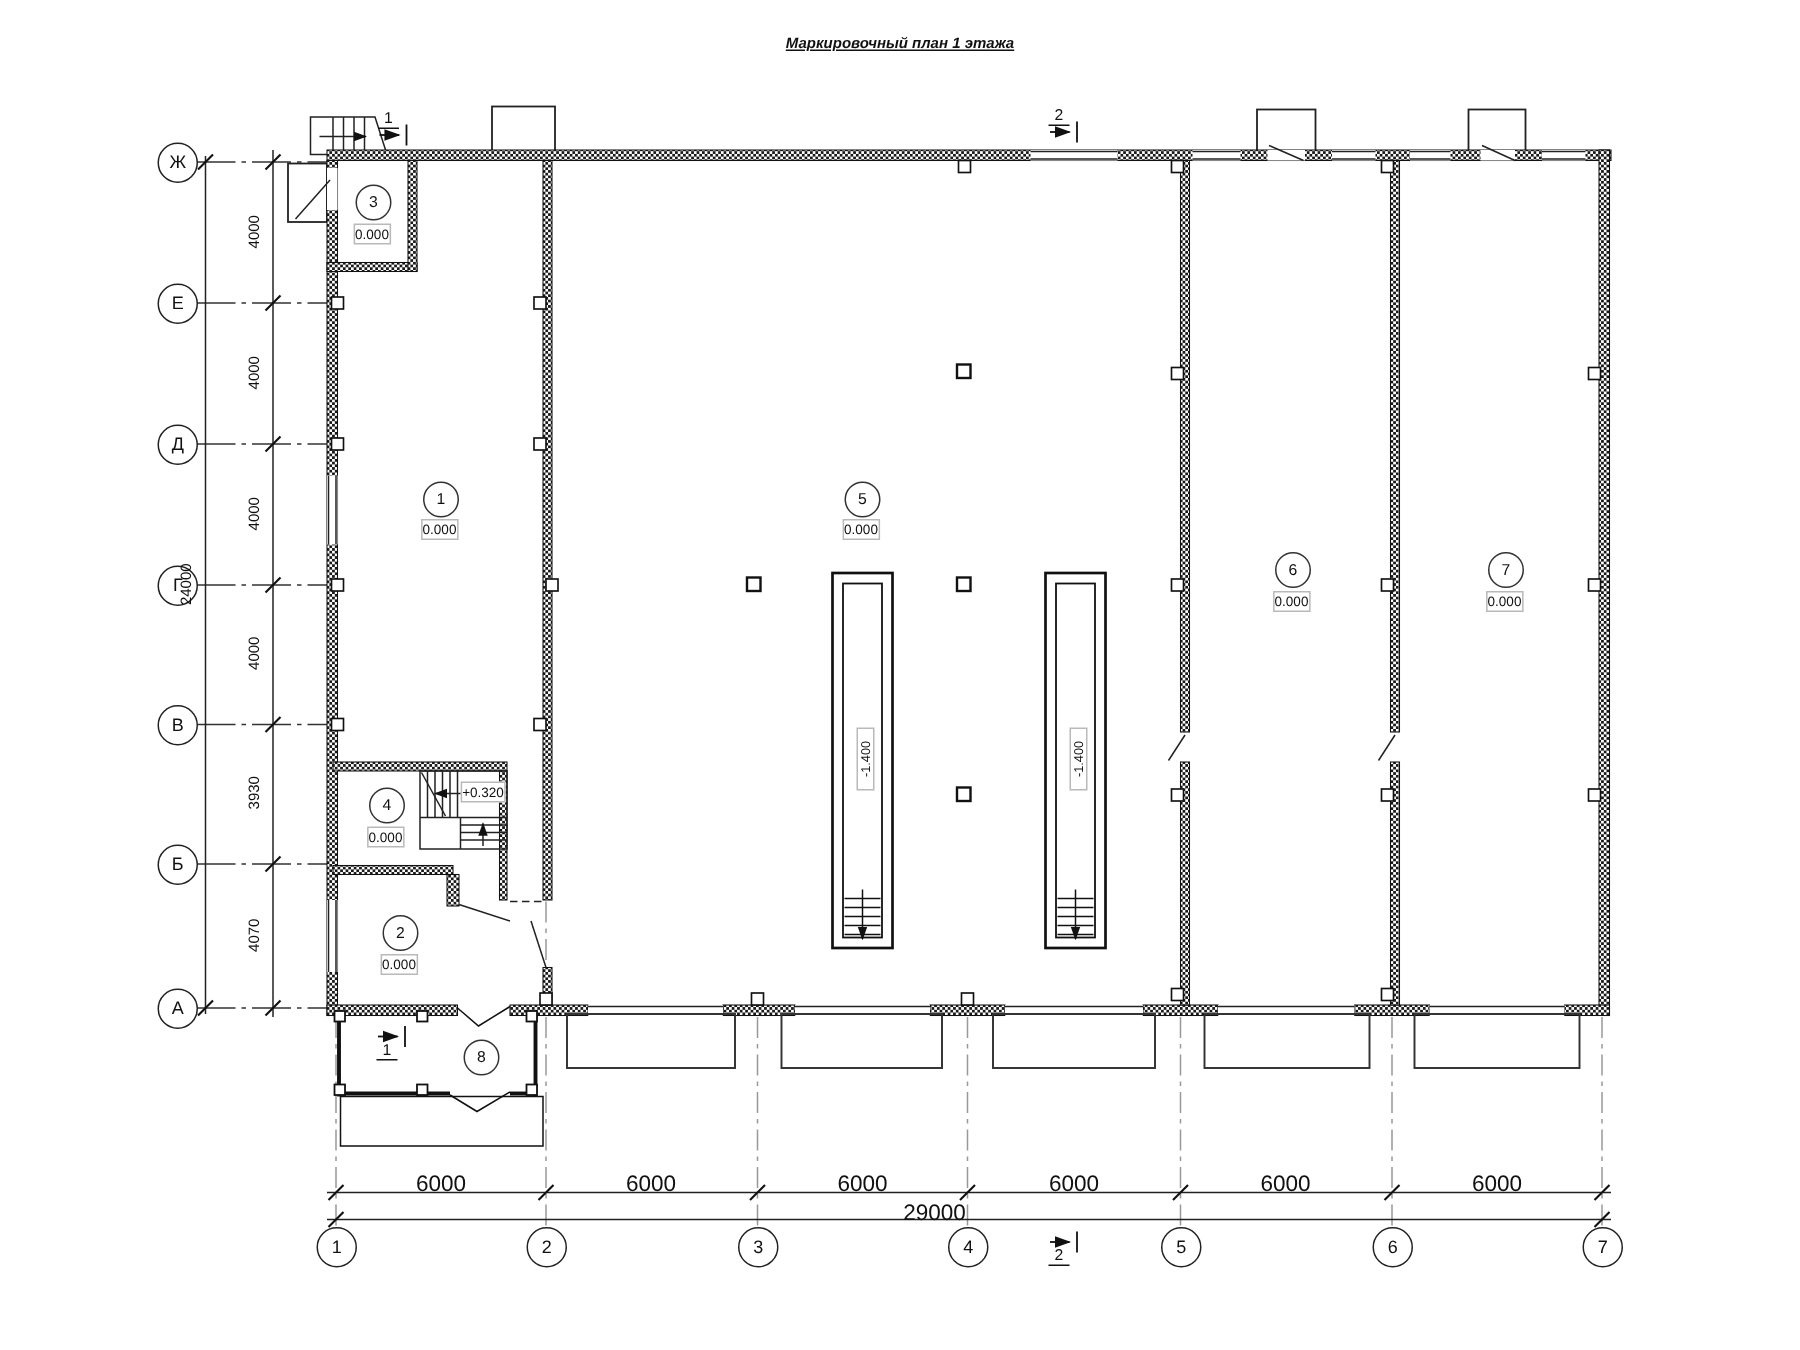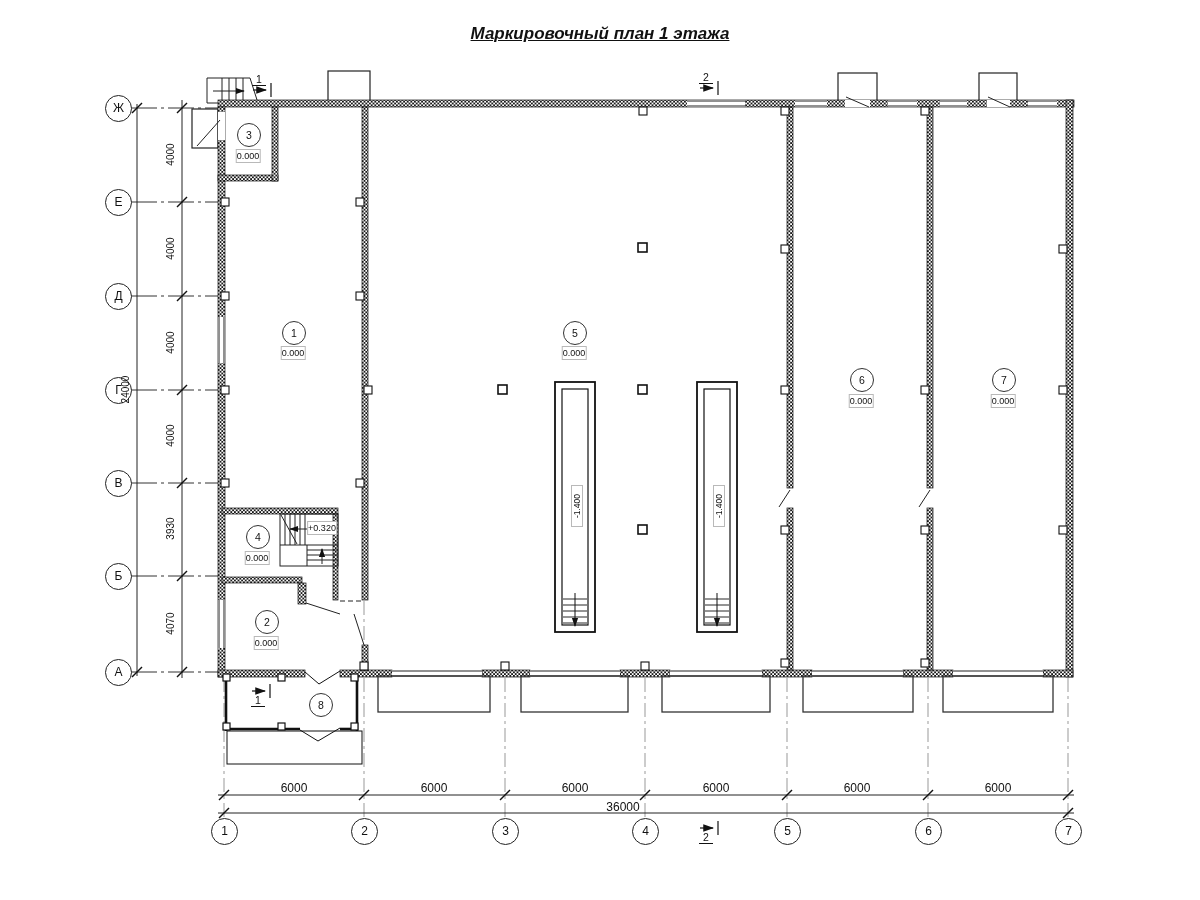--- a/index.html
+++ b/index.html
@@ -1,28 +1,28 @@
 <!DOCTYPE html>
 <html><head>
 <meta charset="utf-8">
 <style>
   html,body{margin:0;padding:0;background:#fff;}
   #stage{position:relative;width:1200px;height:900px;background:#fff;overflow:hidden;
          font-family:"Liberation Sans",sans-serif;color:#111;}
   .abs{position:absolute;}
-  #plan-title{left:0;top:24px;width:1200px;text-align:center;font-size:17px;
+  #plan-title{left:0;top:24px;width:1200px;text-align:center;font-size:10px;
     font-style:italic;font-weight:bold;text-decoration:underline;}
   .bubble{width:25px;height:25px;border:1.3px solid #222;border-radius:50%;
     background:#fff;text-align:center;line-height:25px;font-size:12px;}
   .roombubble{width:22px;height:22px;border:1.1px solid #333;border-radius:50%;
     background:#fff;text-align:center;line-height:22px;font-size:10.5px;}
   .elev{background:#fff;border:1px solid #b9b9b9;font-size:9px;padding:1px 0;
     transform:translateX(-50%);white-space:nowrap;}
   .vlab{width:44px;text-align:center;font-size:10px;transform:rotate(-90deg);}
-  .hlab{width:50px;text-align:center;font-size:12px;}
+  .hlab{width:50px;text-align:center;font-size:15px;}
   .vtag{background:#fff;border:1px solid #b9b9b9;font-size:8.5px;width:38px;text-align:center;
     transform:rotate(-90deg);padding:0 1px;}
   .secdig{width:14px;text-align:center;font-size:10.5px;border-bottom:1px solid #111;line-height:11px;}
 </style>
 </head>
 <body>
 
 <div id="stage">
 
   <div class="abs" id="plan-title">Маркировочный план 1 этажа</div>
@@ -288,21 +288,21 @@
   <div class="abs vlab" style="left:148px;top:523px">3930</div>
   <div class="abs vlab" style="left:148px;top:618px">4070</div>
   <div class="abs vlab" style="left:103px;top:384px">24000</div>
 
   <div class="abs hlab" style="left:269px;top:781px">6000</div>
   <div class="abs hlab" style="left:409px;top:781px">6000</div>
   <div class="abs hlab" style="left:550px;top:781px">6000</div>
   <div class="abs hlab" style="left:691px;top:781px">6000</div>
   <div class="abs hlab" style="left:832px;top:781px">6000</div>
   <div class="abs hlab" style="left:973px;top:781px">6000</div>
-  <div class="abs hlab" style="left:598px;top:800px">36000</div>
+  <div class="abs hlab" style="left:598px;top:800px">29000</div>
 
   <div class="abs roombubble" style="left:282px;top:321px">1</div>
   <div class="abs elev" style="left:293px;top:346px">0.000</div>
   <div class="abs roombubble" style="left:255px;top:610px">2</div>
   <div class="abs elev" style="left:266px;top:636px">0.000</div>
   <div class="abs roombubble" style="left:237px;top:123px">3</div>
   <div class="abs elev" style="left:248px;top:149px">0.000</div>
   <div class="abs roombubble" style="left:246px;top:525px">4</div>
   <div class="abs elev" style="left:257px;top:551px">0.000</div>
   <div class="abs roombubble" style="left:563px;top:321px">5</div>

